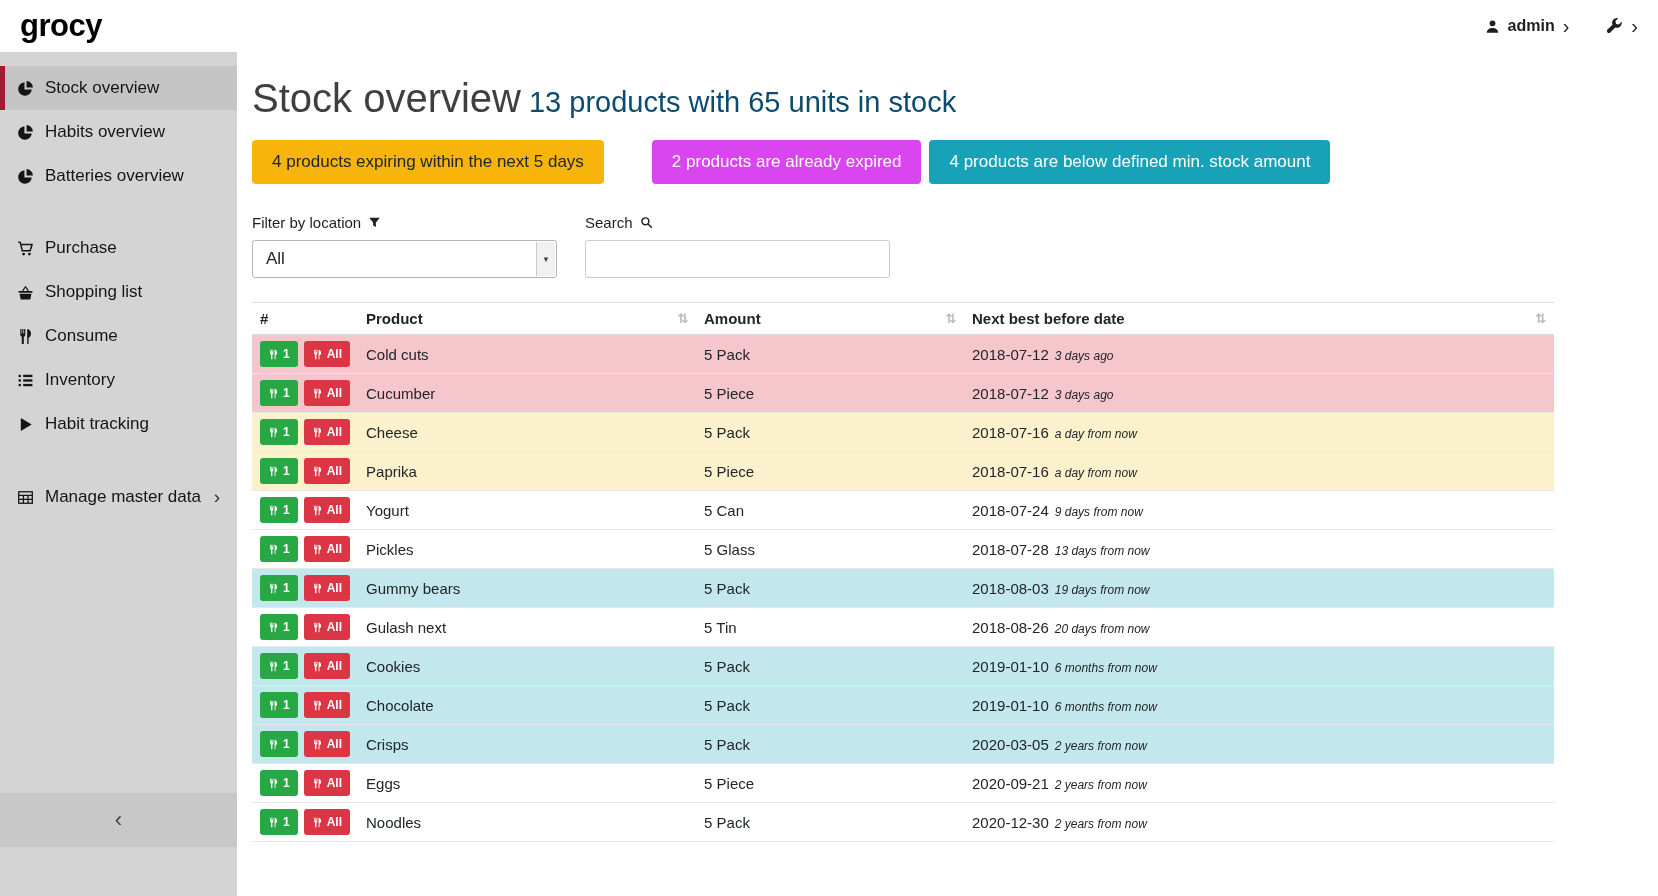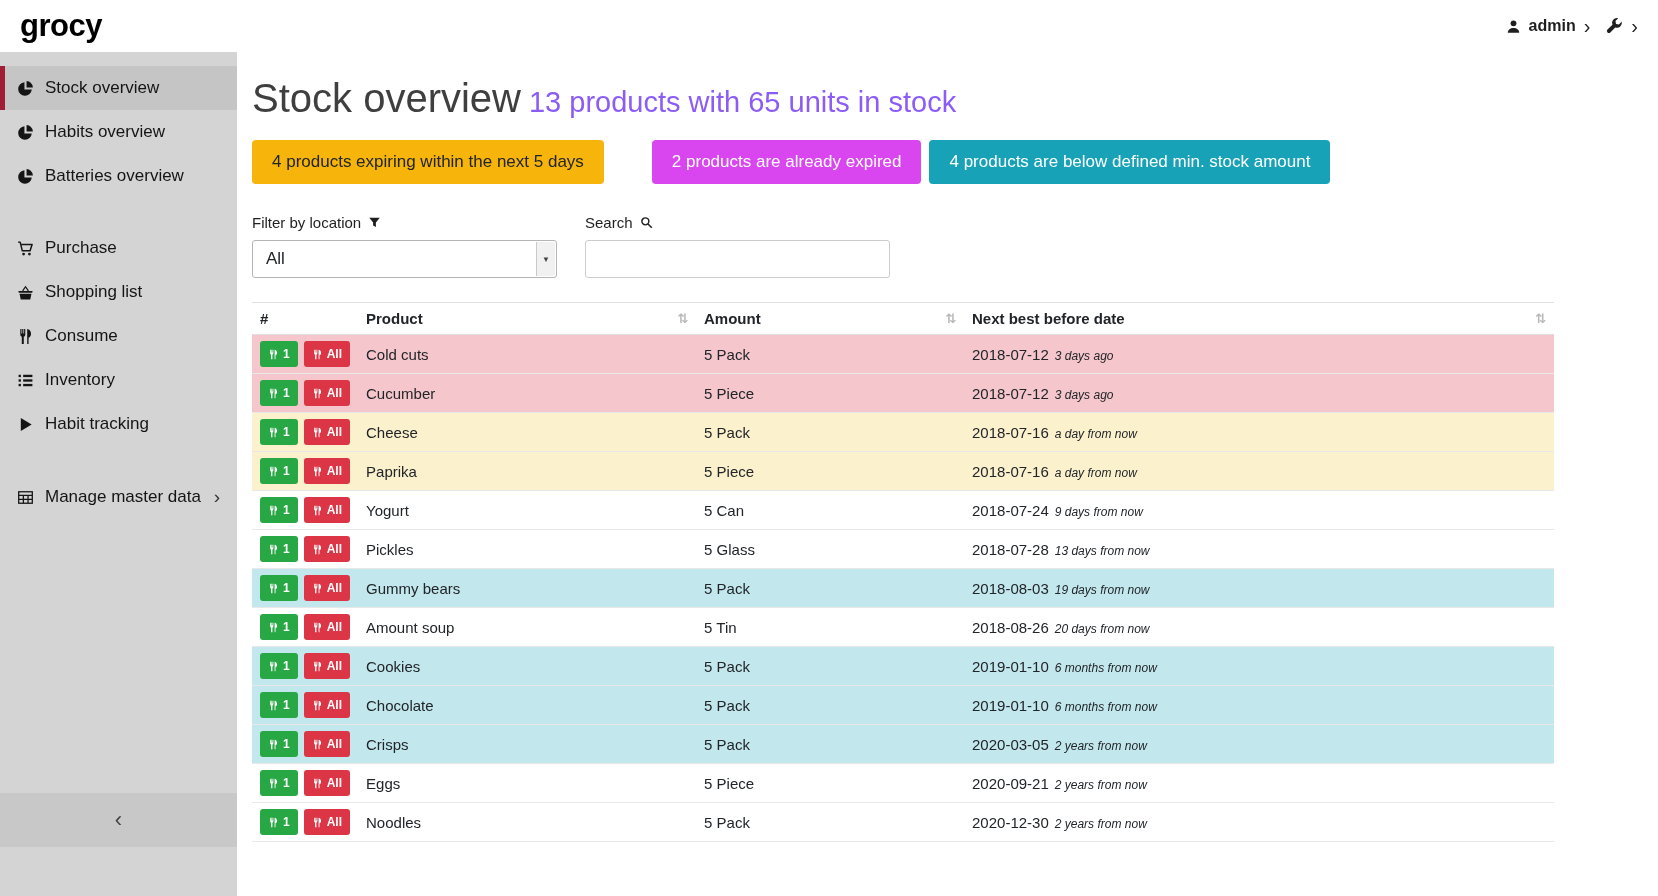--- a/index.html
+++ b/index.html
@@ -4,41 +4,41 @@
 <style>
   *{margin:0;padding:0;box-sizing:border-box}
   html,body{width:1658px;height:896px}
   body{font-family:"Liberation Sans","DejaVu Sans",sans-serif;background:#fff;color:#212529;overflow:hidden}
   .icon{display:inline-flex;line-height:0}
   .icon svg{width:1em;height:1em;display:block}
 
   
   .topbar{height:52px;display:flex;align-items:center;justify-content:space-between;padding:0 20px;background:#fff}
   .logo{font-size:31px;font-weight:800;letter-spacing:-.5px;color:#000;cursor:pointer}
-  .topbar-right{display:flex;align-items:flex-end;gap:15px}
+  .topbar-right{display:flex;align-items:flex-end;gap:36px}
   .menu-trigger{display:flex;align-items:center;gap:8px;cursor:pointer;font-size:16px;font-weight:700;color:#1f1f1f}
   .menu-trigger .icon{font-size:15px}
   .menu-trigger .icon.big{font-size:18px}
   .chevron{font-weight:400;font-size:20px;line-height:1;color:#1f1f1f}
 
   
   .layout{display:flex;height:844px}
   .sidebar{width:237px;flex:0 0 237px;background:#d4d4d4;position:relative;padding-top:14px}
   .nav-group{margin-bottom:28px}
   .nav-item{display:flex;align-items:center;gap:11px;padding:12px 17px;font-size:17px;color:#151515;cursor:pointer}
   .nav-item .icon{font-size:17px;color:#151515}
   .nav-item.active{background:#c5c5c5;box-shadow:inset 5px 0 0 0 #a21c35}
   .nav-chevron{margin-left:auto;font-size:19px;color:#333}
   .sidebar-collapse{position:absolute;left:0;right:0;bottom:49px;height:54px;background:#c8c8c8;display:flex;align-items:center;justify-content:center;font-size:22px;color:#444;cursor:pointer}
 
   
   .main{flex:1;padding:24px 0 0 15px;overflow:hidden}
   .content{width:1302px}
   .page-title{font-size:40px;font-weight:500;color:#3f3f3f;line-height:1.1}
-  .page-title .subtitle{font-size:29px;color:#8b5cf6;font-weight:400;margin-left:8px}
+  .page-title .subtitle{font-size:29px;color:#0c4a6e;font-weight:400;margin-left:8px}
   .alerts{display:flex;gap:8px;margin-top:20px}
   .alert-badge{border:none;border-radius:4px;padding:12px 20px;font-size:17px;font-weight:500;font-family:inherit;cursor:pointer;white-space:nowrap}
 
   .filter-row{display:flex;gap:28px;margin-top:30px}
   .control-label{display:flex;align-items:center;gap:7px;font-size:15px;margin-bottom:9px;color:#1f1f1f}
   .control-label .icon{font-size:13px}
   .select-wrap{position:relative;width:305px;height:38px;border:1px solid #b5b5b5;border-radius:3px;background:#fff;display:flex;align-items:center;padding:0 26px 0 13px;font-size:17px;cursor:pointer}
   .select-caret{position:absolute;top:1px;right:1px;bottom:1px;width:19px;background:#f1f1f1;border-left:1px solid #c9c9c9;display:flex;align-items:center;justify-content:center;font-size:8px;color:#444;border-radius:0 2px 2px 0}
   .search-input{width:305px;height:38px;border:1px solid #ccc;border-radius:3px;padding:0 12px;font-size:16px;font-family:inherit;outline:none;color:#212529}
 
@@ -457,21 +457,21 @@
                     <span class="icon">
                       <svg viewBox="0 0 16 16" fill="currentColor">
                         <path d="M3.1 1h1.1v4.1h.7V1H6v4.1h.7V1h1.1v5c0 1-.6 1.8-1.4 2.1V15H4.5V8.1C3.7 7.8 3.1 7 3.1 6z"></path>
                         <path d="M9.6 1c2.2.3 3.6 2.1 3.6 4.4 0 1.9-1 3.4-2.3 3.7V15H9.6z"></path>
                       </svg>
                     </span>
                     <span>All</span>
                   </button>
                 </div>
               </td>
-              <td>Amount soup</td>
+              <td>Gulash next</td>
               <td>5 Tin</td>
               <td><span>2018-08-26</span><span class="rel">20 days from now</span></td>
             </tr>
             <tr style="background: rgb(194, 231, 236);">
               <td>
                 <div class="actions">
                   <button class="btn-consume" style="background:#28a745">
                     <span class="icon">
                       <svg viewBox="0 0 16 16" fill="currentColor">
                         <path d="M3.1 1h1.1v4.1h.7V1H6v4.1h.7V1h1.1v5c0 1-.6 1.8-1.4 2.1V15H4.5V8.1C3.7 7.8 3.1 7 3.1 6z"></path>

